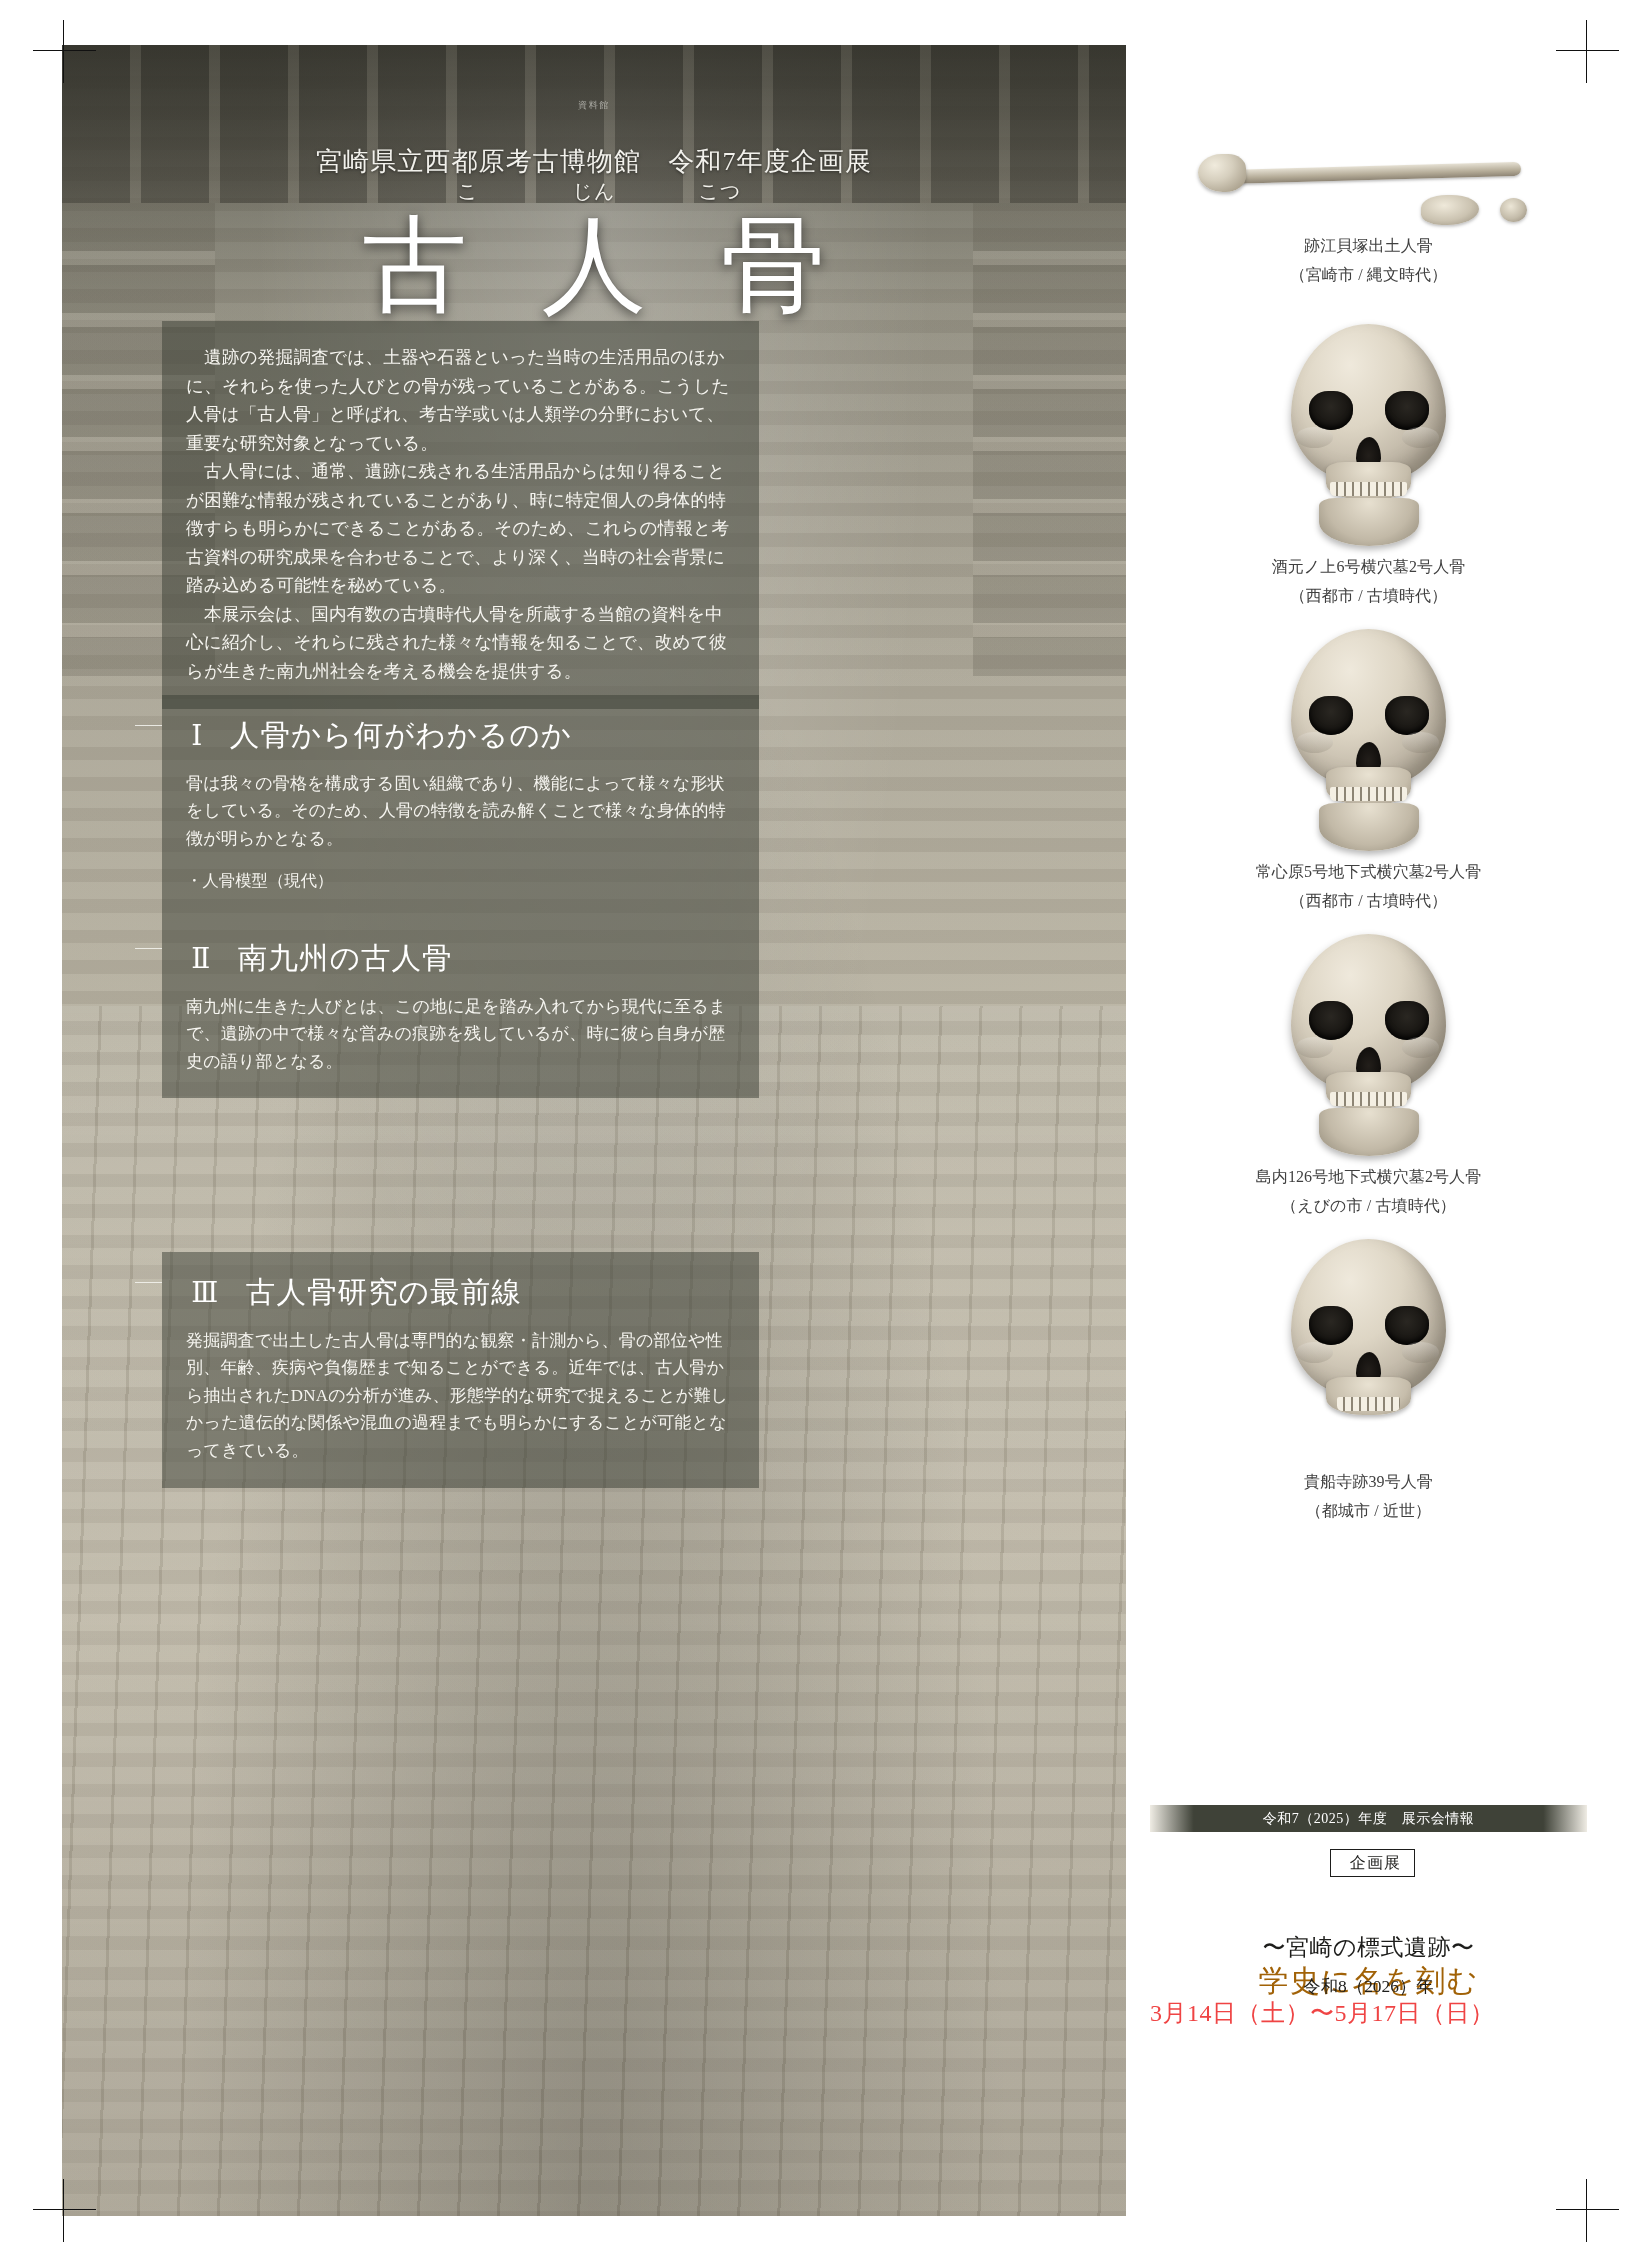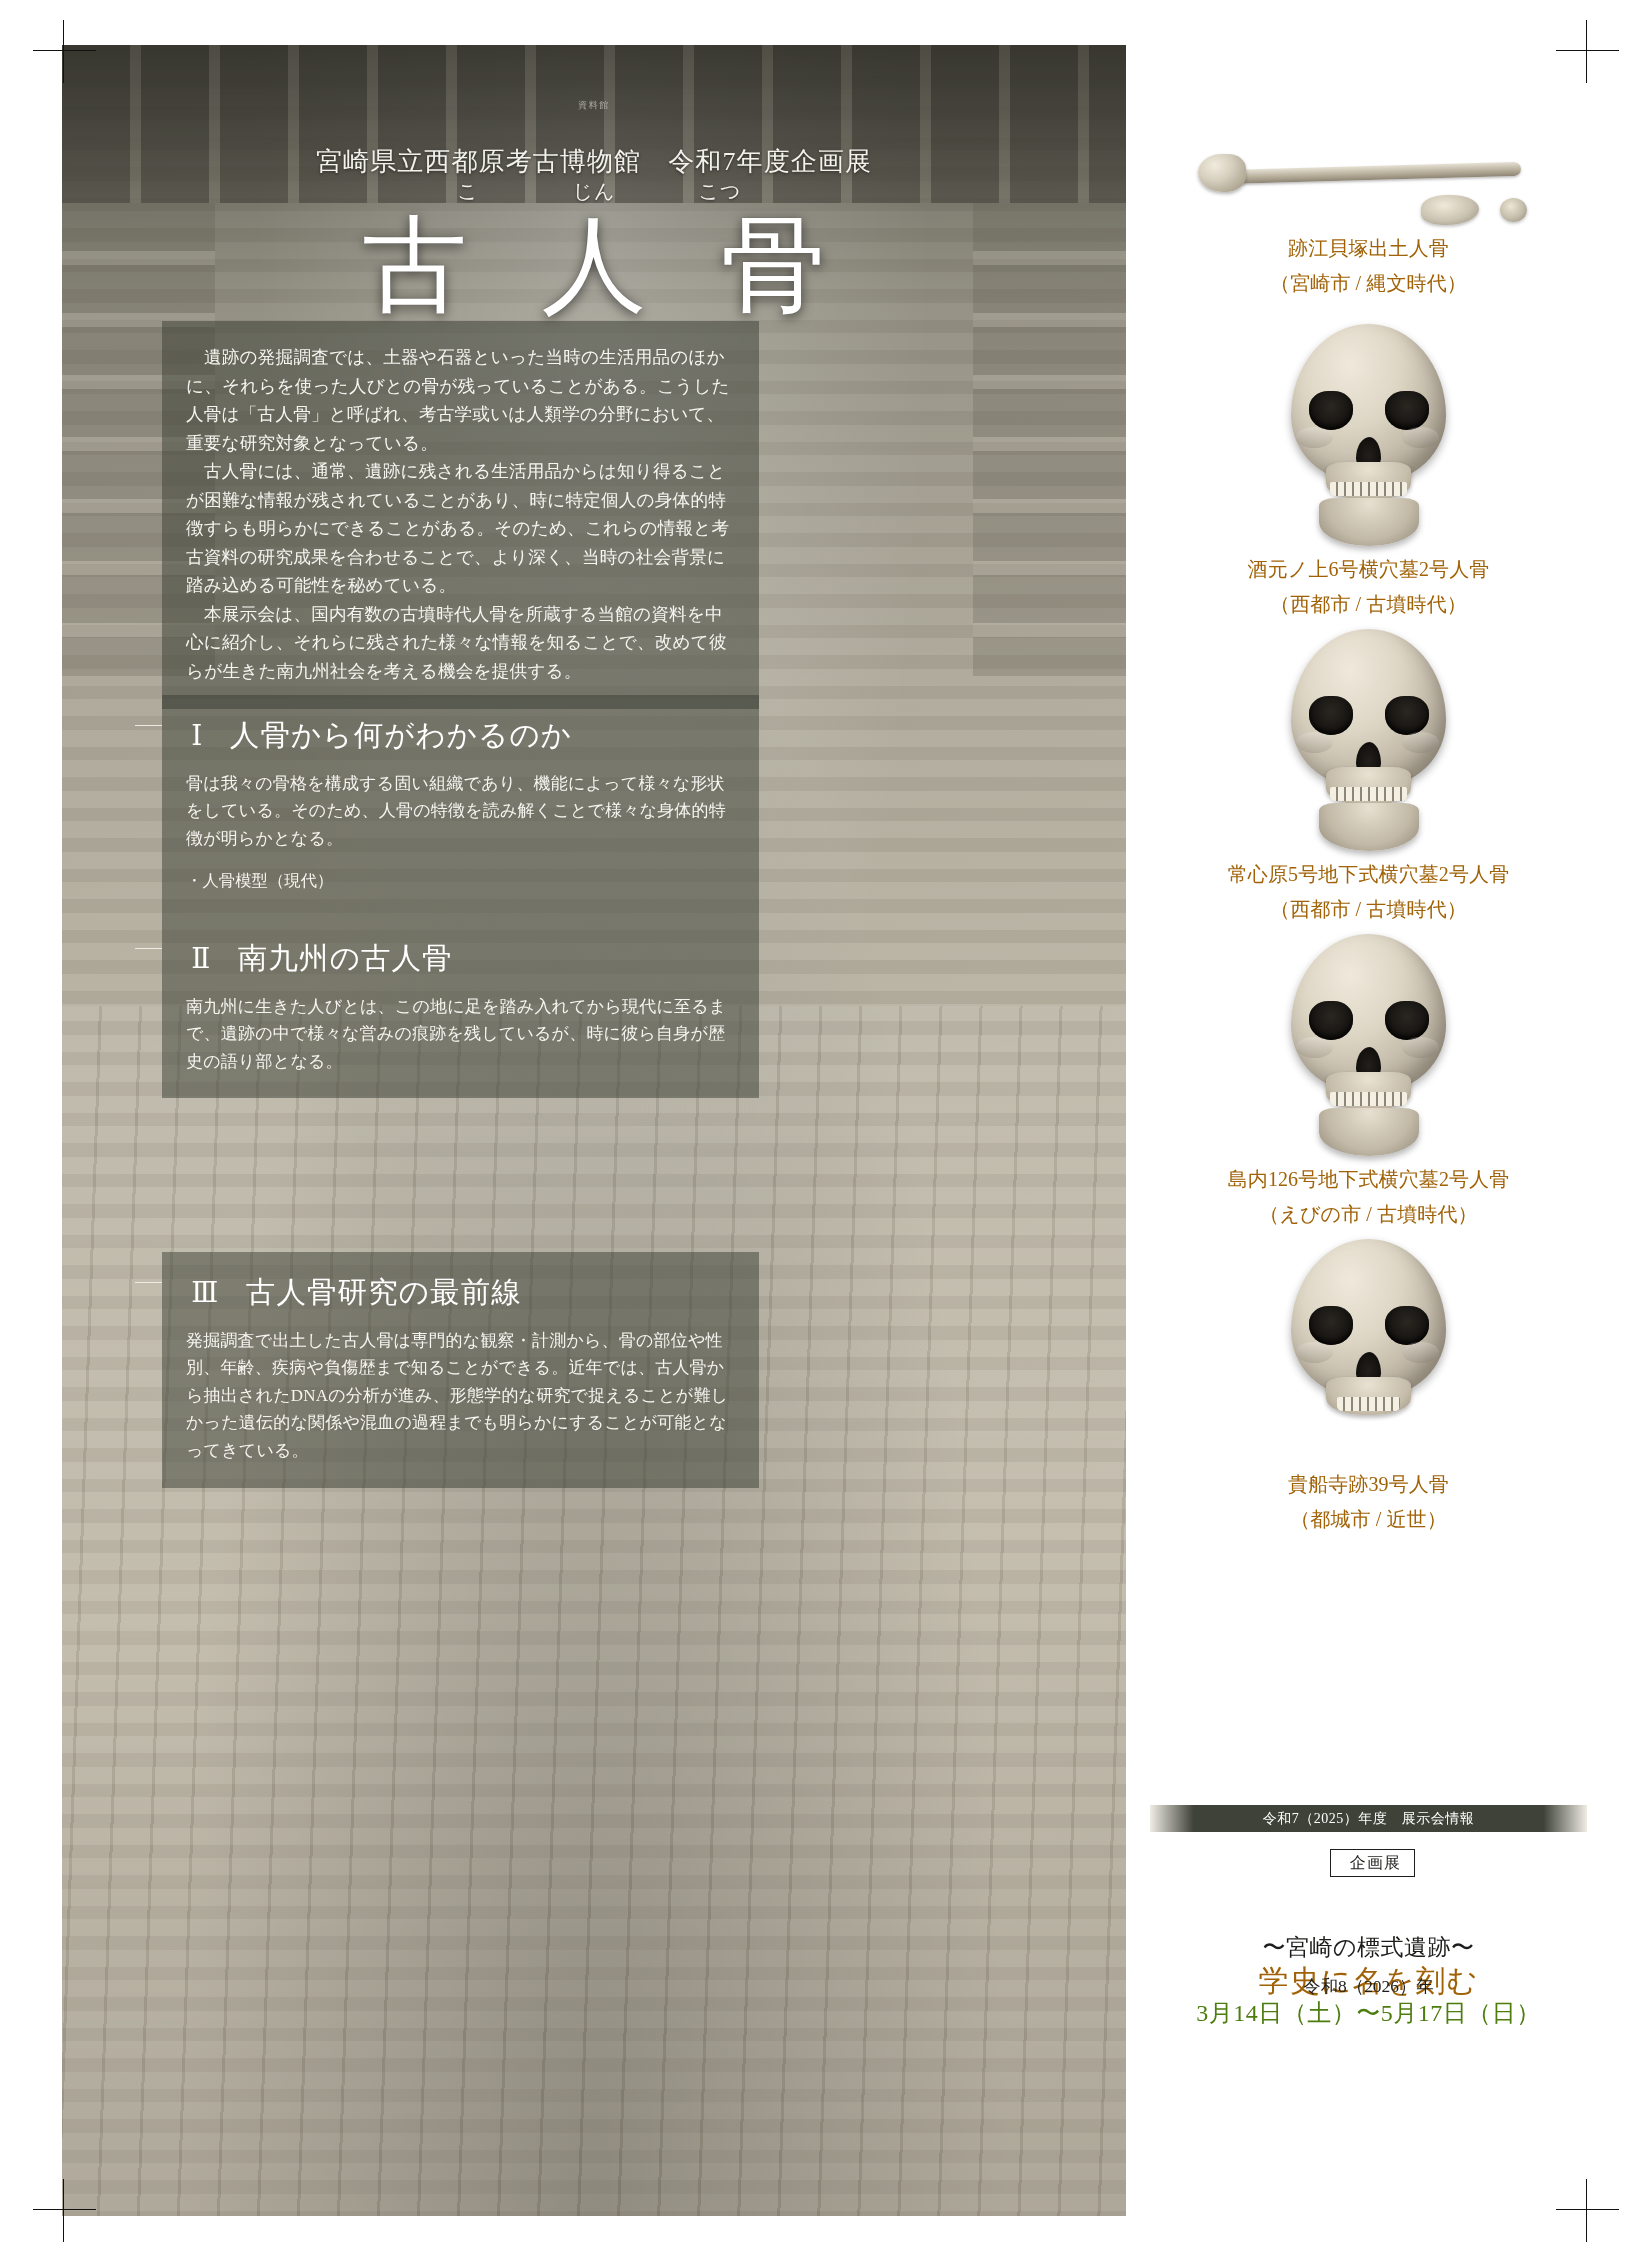--- a/index.html
+++ b/index.html
@@ -210,22 +210,22 @@
   .spec {
     position: absolute;
     width: 437px;
     text-align: center;
   }
   .spec .img {
     margin: 0 auto;
     position: relative;
   }
   .cap {
-    color: #a16207;
-    font-size: 20px;
+    color: #404040;
+    font-size: 16px;
     line-height: 1.45;
     letter-spacing: 0.1px;
     margin-top: 5.3px;
   }
 
   
   .bone-long {
     position:relative;
     width: 347px; height: 79px;
     margin: 0 auto;
@@ -368,22 +368,22 @@
     left:0; width: 437px;
     top: 1929px;
     text-align:center;
     color:#1d1d1b;
     font-size: 17.4px;
   }
   .next-dates {
     position:absolute;
     left:0; width: 437px;
     top: 1952px;
-    text-align:center;
-    color:#4d7c0f;
+    text-align:left;
+    color:#ef4444;
     font-size: 24px;
     letter-spacing: 0.5px;
     font-family: Liberation Serif, serif;
   }
 </style>
 </head>
 <body>
 
 <div class="crop" style="left:33px;top:20px;width:63px;height:63px;">
   <div class="h" style="left:0;top:29.5px;width:63px;"></div>

